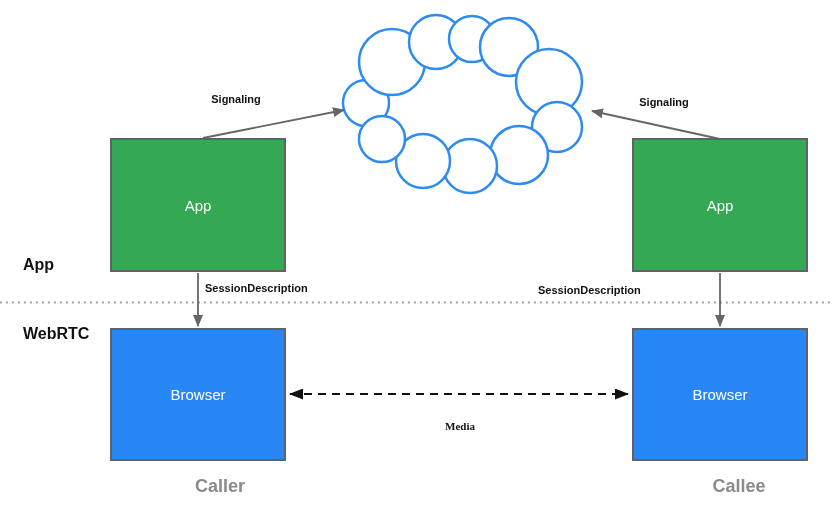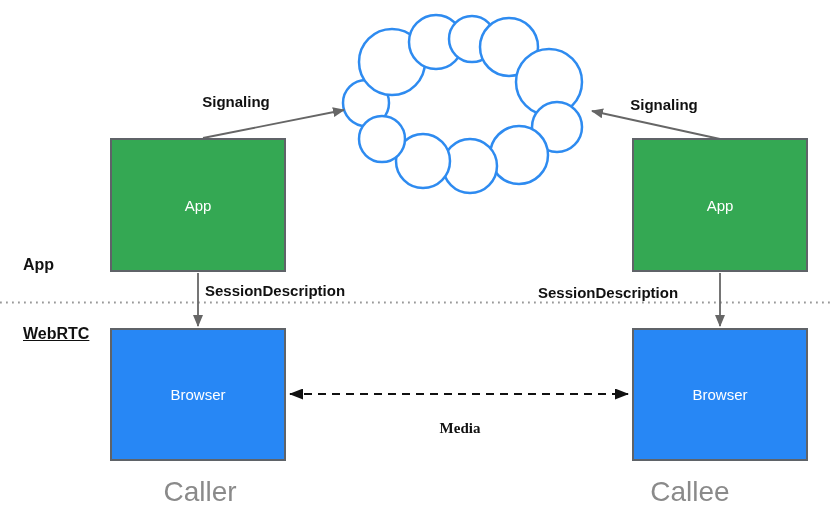--- a/index.html
+++ b/index.html
@@ -33,44 +33,45 @@
     font-size: 15px;
   }
   .node.app-left     { left: 110px; top: 138px; width: 176px; height: 134px; }
   .node.app-right    { left: 632px; top: 138px; width: 176px; height: 134px; }
   .node.browser-left { left: 110px; top: 328px; width: 176px; height: 133px; }
   .node.browser-right{ left: 632px; top: 328px; width: 176px; height: 133px; }
 
   .lbl {
     position: absolute;
     font-weight: bold;
-    font-size: 15px;
+    font-size: 11px;
     color: #111111;
     white-space: nowrap;
   }
   .lbl.centered { transform: translateX(-50%); }
 
   .lbl.signaling-left  { left: 236px; top: 93px;  }
   .lbl.signaling-right { left: 664px; top: 96px;  }
   .lbl.sd-left  { left: 205px; top: 282px; }
   .lbl.sd-right { left: 538px; top: 284px; }
   .lbl.media    { left: 460px; top: 420px; font-family: Liberation Serif, serif; }
 
   .lbl.layer-app    { left: 23px; top: 256px; font-size: 16px; }
-  .lbl.layer-webrtc { left: 23px; top: 325px; font-size: 16px; text-decoration: underline; }
+  .lbl.layer-webrtc { left: 23px; top: 325px; font-size: 16px; }
 
   .role {
     position: absolute;
-    font-weight: normal;
-    font-size: 28px;
+    font-weight: bold;
+    font-size: 18px;
     transform: translateX(-50%);
     white-space: nowrap;
+    margin-left: 20px;
   }
   .role.caller { left: 200px; top: 476px; }
-  .role.callee { left: 690px; top: 476px; }
+  .role.callee { left: 719px; top: 476px; }
 </style>
 </head>
 <body>
 
 <div class="canvas">
 
   <svg class="layer" viewBox="0 0 834 520" xmlns="http://www.w3.org/2000/svg">
     <defs>
       <marker id="arrowGray" markerUnits="userSpaceOnUse" markerWidth="13" markerHeight="10" refX="11" refY="5" orient="auto">
         <path d="M0,0 L12,5 L0,10 z" fill="#666666"></path>

